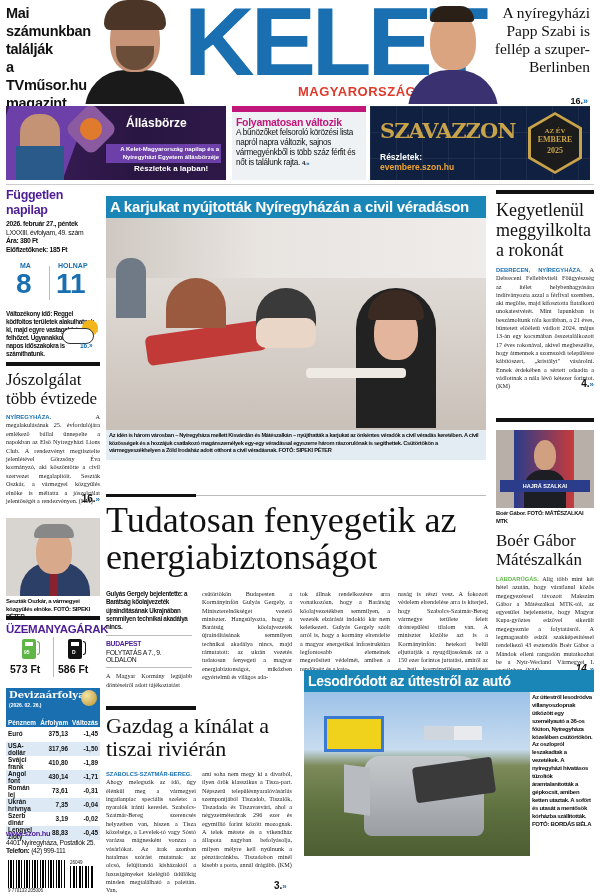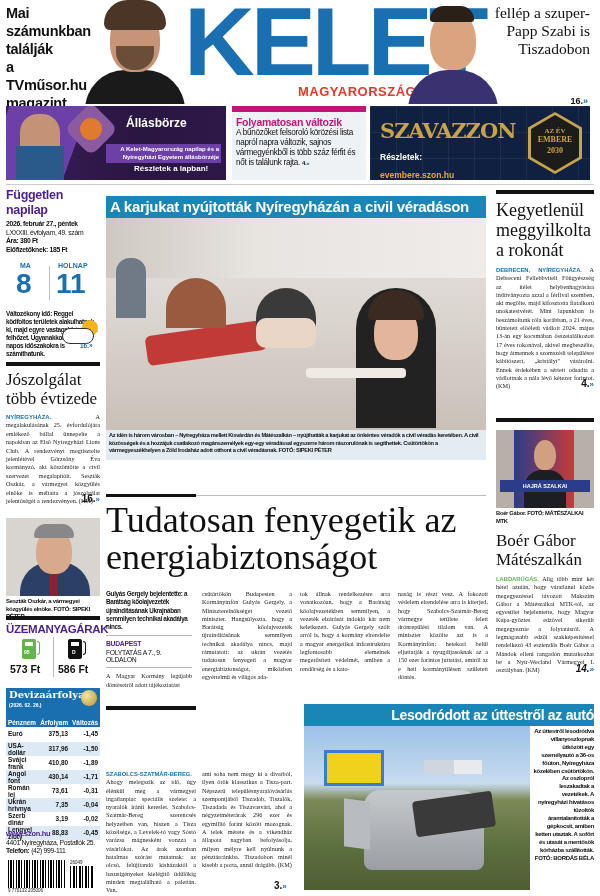--- a/index.html
+++ b/index.html
@@ -43,23 +43,24 @@
   </div>
   <div id="masthead-logo" class="abs">KELET</div>
   <div id="masthead-sub" class="abs">MAGYARORSZÁG</div>
 
   <div class="abs photo" style="left:400px;top:0;width:100px;height:104px;">
     <div class="abs" style="left:8px;top:70px;width:90px;height:40px;background:#3a3170;border-radius:40px 40px 0 0;"></div>
     <div class="abs face" style="left:30px;top:10px;width:46px;height:60px;background:#d9a47f;"></div>
     <div class="abs" style="left:30px;top:6px;width:44px;height:16px;background:#2b2018;border-radius:22px 22px 4px 4px;"></div>
   </div>
   <div class="abs lserif" style="right:10px;top:4px;width:120px;text-align:right;font-size:15.5px;line-height:18px;">
+    <div>A nyíregyházi</div>
+    <div>Papp Szabi is</div>
     <div>fellép a szuper-</div>
-    <div>Papp Szabi is</div>
-    <div>Tiszadobon</div>
+    <div>Berlinben</div>
   </div>
   <div class="abs" style="right:12px;top:96px;font-weight:bold;font-size:9px;"><span>16.</span><b style="color:#1a6fb0">»</b></div>
 </div>
 
 <div class="abs" style="left:6px;top:106px;width:220px;height:74px;background:linear-gradient(90deg,#3b1d5c,#2a1642 60%,#2d1848);overflow:hidden;">
   <div class="abs" style="left:-10px;top:0;width:80px;height:74px;background:#6d3fa8;transform:skewX(-20deg);"></div>
   <div class="abs" style="left:14px;top:8px;width:40px;height:66px;background:#c49274;border-radius:18px 18px 4px 4px;"></div>
   <div class="abs" style="left:10px;top:40px;width:48px;height:34px;background:#2a5a8a;"></div>
   <div class="abs" style="left:66px;top:4px;width:38px;height:38px;background:#8b5aa0;transform:rotate(45deg);border-radius:8px;overflow:hidden;">
     <div style="position:absolute;left:8px;top:8px;width:22px;height:22px;background:#e07b2e;border-radius:50%;"></div>
@@ -74,26 +75,26 @@
   <div class="cond" style="font-size:8.2px;line-height:10px;color:#111;">
     <span>A bűnözőket felsoroló körözési lista napról napra változik, sajnos vármegyénkből is több száz férfit és nőt is találunk rajta.</span>
     <b style="font-size:6px">4.</b><b style="font-size:6px;color:#1a6fb0">»</b>
   </div>
 </div>
 
 <div class="abs" style="left:370px;top:106px;width:220px;height:74px;background:#0f2040;overflow:hidden;
   background-image:linear-gradient(rgba(255,255,255,0.06) 1px,transparent 1px),linear-gradient(90deg,rgba(255,255,255,0.06) 1px,transparent 1px);background-size:26px 26px;">
   <div class="abs serif" style="left:10px;top:12px;font-size:21px;font-weight:bold;color:#c9a34a;letter-spacing:-1px;">SZAVAZZON</div>
   <div class="abs" style="left:10px;top:46px;font-weight:bold;font-size:8.5px;color:#fff;">Részletek:</div>
-  <div class="abs" style="left:10px;top:56px;font-weight:bold;font-size:8.5px;color:#f0a52a;margin-top:8px;">evembere.szon.hu</div>
+  <div class="abs" style="left:10px;top:56px;font-weight:bold;font-size:8.5px;color:#f0a52a;">evembere.szon.hu</div>
   <div class="abs" style="left:158px;top:6px;width:54px;height:62px;background:#c9a34a;clip-path:polygon(50% 0,100% 25%,100% 75%,50% 100%,0 75%,0 25%);">
     <div style="position:absolute;left:3px;top:3px;width:48px;height:56px;background:#1c1c1c;clip-path:polygon(50% 0,100% 25%,100% 75%,50% 100%,0 75%,0 25%);text-align:center;color:#c9a34a;font-family:'Liberation Serif',serif;font-weight:bold;">
       <div style="font-size:7px;margin-top:12px;line-height:8px;">AZ ÉV</div>
       <div style="font-size:8px;line-height:9px;">EMBERE</div>
-      <div style="font-size:8px;line-height:10px;margin-top:2px;">2030</div>
+      <div style="font-size:8px;line-height:10px;margin-top:2px;">2025</div>
     </div>
   </div>
 </div>
 
 <div class="abs" style="left:6px;top:184px;width:588px;height:1px;background:#ccc;"></div>
 
 <div class="abs" style="left:6px;top:188px;width:94px;">
   <div class="cond blue" style="font-weight:bold;font-size:12.5px;line-height:15px;">Független napilap</div>
   <div class="cond" style="font-size:6.8px;line-height:8.5px;margin-top:2px;">
     <div style="font-weight:bold">2026. február 27., péntek</div>
@@ -288,29 +289,30 @@
   <div class="cond" style="font-size:6.8px;margin-top:2px;">FOLYTATÁS A 7., 9. OLDALON</div>
   <div style="height:1px;background:#bbb;margin:4px 0;"></div>
   <div class="body-text" style="font-size:6.2px;line-height:8.3px;">A Magyar Kormány legújabb döntéseiről adott tájékoztatást</div>
 </div>
 <div class="abs body-text" style="left:202px;top:590px;width:90px;font-size:6.2px;line-height:8.3px;">csütörtökön Budapesten a Kormányinfón Gulyás Gergely, a Miniszterelnökséget vezető miniszter. Hangsúlyozta, hogy a Barátság kőolajvezeték újraindításának semmilyen technikai akadálya nincs, majd rámutatott: az ukrán vezetés tudatosan fenyegeti a magyar energiabiztonságot, miközben egyértelmű és világos ada-</div>
 <div class="abs body-text" style="left:300px;top:590px;width:90px;font-size:6.2px;line-height:8.3px;">tok állnak rendelkezésre arra vonatkozóan, hogy a Barátság kőolajvezetékben semmilyen, a vezeték elzárását indokló kár nem keletkezett. Gulyás Gergely szólt arról is, hogy a kormány elrendelte a magyar energetikai infrastruktúra legfontosabb elemeinek megerősített védelmét, amiben a rendőrség és a kato-</div>
 <div class="abs body-text" style="left:398px;top:590px;width:90px;font-size:6.2px;line-height:8.3px;">naság is részt vesz. A fokozott védelem elrendelése arra is kiterjed, hogy Szabolcs-Szatmár-Bereg vármegye területe felett drónrepülési tilalom van. A miniszter közölte azt is a Kormányinfón: hetekori belül eljuttatják a nyugdíjasoknak az a 150 ezer forintos juttatást, amiről az e heti kormányülésen született döntés.</div>
 
 <div class="abs" style="left:106px;top:706px;width:190px;">
   <div class="rule-thick" style="width:90px"></div>
+  <div class="lserif" style="font-size:22px;line-height:23px;margin-top:4px;">Gazdag a kínálat a tiszai riviérán</div>
 </div>
 <div class="abs body-text" style="left:106px;top:770px;width:90px;font-size:6.2px;line-height:8.3px;">
   <span class="loc" style="font-size:5.8px;display:block;text-align:left">SZABOLCS-SZATMÁR-BEREG.</span>
   <span>Ahogy melegszik az idő, úgy élénkül meg a vármegyei ingatlanpiac speciális szelete: a nyaralók iránti kereslet. Szabolcs-Szatmár-Bereg szerencsés helyzetben van, hiszen a Tisza közelsége, a Levelek-tó vagy Sóstó varázsa mágnesként vonzza a vásárlókat. Az árak azonban hatalmas szórást mutatnak: az olcsó, felújítandó kisházaktól a luxusigényeket kielégítő üdülőkig minden megtalálható a palettán. Van,</span>
 </div>
 <div class="abs body-text" style="left:202px;top:770px;width:90px;font-size:6.2px;line-height:8.3px;">ami soha nem megy ki a divatból, ilyen örök klasszikus a Tisza-part. Népszerű településnyaralóvásárlás szempontjából Tiszadob, Tiszalök, Tiszadada és Tiszavasvári, ahol a négyzetméterárak 296 ezer és egymillió forint között mozognak. A telek mérete és a víkendház állapota nagyban befolyásolja, milyen mélyre kell nyúlnunk a pénztárcánkba. Tiszadobon minél kisebb a porta, annál drágább. (KM)</div>
 <div class="abs" style="left:274px;top:880px;font-weight:bold;font-size:10px;"><span>3.</span><b style="color:#1a6fb0;font-size:8px">»</b></div>
 
-<div class="abs" style="left:304px;top:704px;width:290px;height:186px;text-align:right;">
+<div class="abs" style="left:304px;top:670px;width:290px;height:186px;">
   <div class="cond" style="height:22px;width:290px;background:#1a86b8;color:#fff;font-weight:bold;font-size:14px;line-height:22px;padding-left:4px;">Lesodródott az úttestről az autó</div>
   <div class="photo" style="position:absolute;left:0;top:22px;width:226px;height:164px;background:linear-gradient(180deg,#9dc2e8 0%,#c8dcef 35%,#7d8a5a 45%,#5f7240 70%,#4d5d33 100%);">
     <div class="abs" style="left:20px;top:24px;width:60px;height:36px;background:#f0d21c;border:3px solid #3a7ad0;"></div>
     <div class="abs" style="left:120px;top:34px;width:30px;height:14px;background:#cfd6de;"></div>
     <div class="abs" style="left:150px;top:34px;width:28px;height:14px;background:#e8eaee;"></div>
     <div class="abs" style="left:60px;top:64px;width:120px;height:80px;background:linear-gradient(180deg,#c6c9cc,#9a9ea3);border-radius:16px 24px 8px 8px;"></div>
     <div class="abs" style="left:110px;top:70px;width:80px;height:36px;background:#3a3a3a;transform:rotate(-8deg);border-radius:4px;"></div>
     <div class="abs" style="left:40px;top:74px;width:26px;height:48px;background:#b8bcc0;transform:skewY(8deg);"></div>
   </div>
   <div class="cond" style="position:absolute;left:228px;top:24px;width:62px;font-weight:bold;font-size:6px;line-height:7.9px;">Az úttestről lesodródva villanyoszlopnak ütközött egy személyautó a 36-os főúton, Nyíregyháza közelében csütörtökön. Az oszlopról leszakadtak a vezetékek. A nyíregyházi hivatásos tűzoltók áramtalanították a gépkocsit, amiben ketten utaztak. A sofőrt és utasát a mentősök kórházba szállították. FOTÓ: BORDÁS BÉLA</div>

